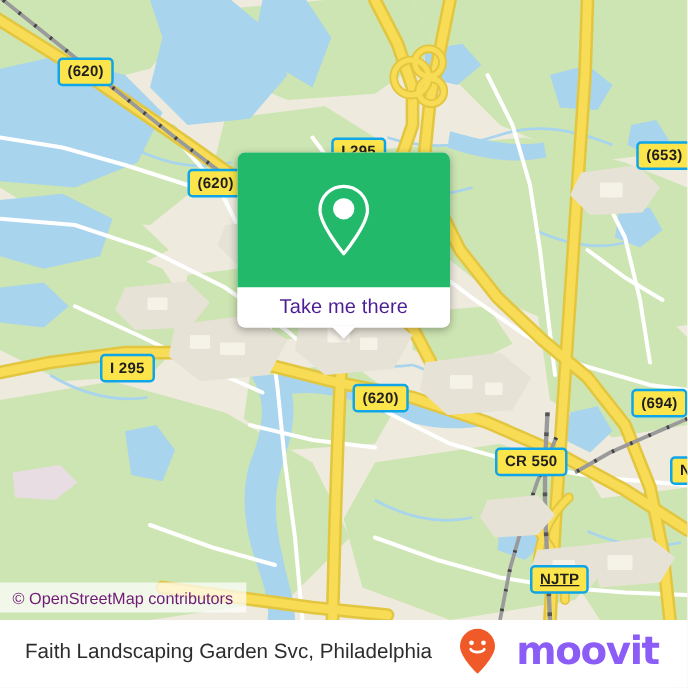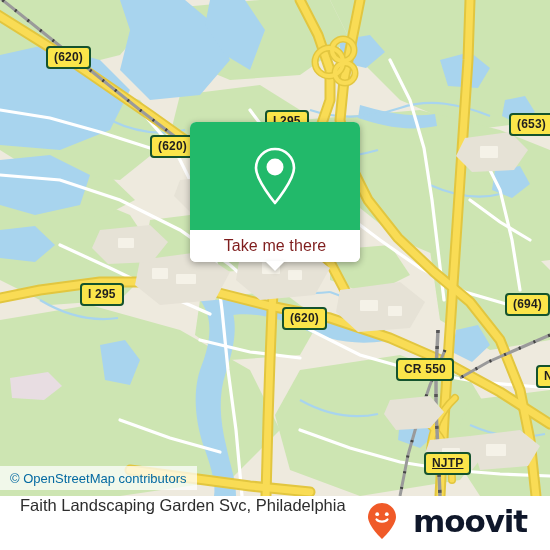--- a/index.html
+++ b/index.html
@@ -22,21 +22,21 @@
     width: 550px; height: 496px;
     overflow: hidden;
     background: #eeeade;
   }
   #map-svg { position: absolute; left: 0; top: 0; }
 
   
   .shield {
     position: absolute;
     background: #fbe54a;
-    border: 2px solid #14532d;
+    border: 2px solid #0ea5e9;
     border-radius: 4px;
     color: #1f1f1f;
     font-family: "Liberation Sans", sans-serif;
     font-size: 12px;
     font-weight: bold;
     line-height: 1;
     padding: 3px 6px 4px 6px;
     white-space: nowrap;
     box-sizing: border-box;
     letter-spacing: 0.2px;
@@ -64,21 +64,21 @@
   #card-white {
     background: #ffffff;
     border-radius: 0 0 6px 6px;
     height: 32px;
     display: flex;
     align-items: center;
     justify-content: center;
     position: relative;
   }
   #card-label {
-    color: #7f1d1d;
+    color: #4c1d95;
     font-size: 16px;
     font-family: "Liberation Sans", sans-serif;
     letter-spacing: 0.1px;
   }
   #card-tail {
     position: absolute;
     left: 50%;
     bottom: -9px;
     margin-left: -10px;
     width: 0; height: 0;
@@ -90,52 +90,53 @@
 
   
   #osm-attrib {
     position: absolute;
     left: 0; top: 466px;
     height: 24px;
     padding: 0 10px 0 10px;
     display: flex;
     align-items: center;
     background: rgba(255,255,255,0.72);
-    color: #0369a1;
+    color: #701a75;
     font-size: 13px;
     font-family: "Liberation Sans", sans-serif;
     z-index: 30;
     box-sizing: border-box;
   }
 
   
   #footer {
     position: absolute;
     left: 0; top: 496px;
     width: 541px; height: 54px;
     background: #ffffff;
     display: flex;
+    align-items: center;
     justify-content: space-between;
     box-sizing: border-box;
     padding: 0 14px 4px 20px;
     z-index: 50;
   }
   #footer-title {
     color: #2d2d2d;
     font-size: 16.5px;
     font-family: "Liberation Sans", sans-serif;
     white-space: nowrap;
   }
   #moovit-logo {
     display: flex;
     align-items: center;
     gap: 2px;
   }
   #moovit-wordmark {
-    color: #0f172a;
+    color: #8b5cf6;
     font-size: 31px;
     font-weight: bold;
     letter-spacing: -1.1px;
     font-family: "DejaVu Sans", sans-serif;
     line-height: 1;
     margin-left: 14px;
   }
 </style>
 </head>
 <body>
@@ -301,21 +302,21 @@
         <path d="M10,378 L48,372 L62,386 L44,400 L12,398 Z" fill="#ecdcea" opacity="0.85"></path>
 
       </g>
     </svg>
 
     <div class="shield" style="left:46px;  top:46px;">(620)</div>
     <div class="shield" style="left:150px; top:135px;">(620)</div>
     <div class="shield" style="left:265px; top:110px;">I 295</div>
     <div class="shield" style="left:509px; top:113px;">(653)</div>
     <div class="shield" style="left:80px;  top:283px;">I 295</div>
-    <div class="shield" style="left:505px; top:293px;">(694)</div>
+    <div class="shield" style="left:505px; top:311px;">(694)</div>
     <div class="shield" style="left:282px; top:307px;">(620)</div>
     <div class="shield" style="left:396px; top:358px;">CR 550</div>
     <div class="shield" style="left:424px; top:452px;text-decoration:underline;">NJTP</div>
     <div class="shield" style="left:536px; top:365px;">NJ</div>
 
     <div id="info-card">
       <div id="card-green">
         <svg width="52" height="64" viewBox="0 0 52 64">
           <path d="M26 5 C15.5 5 7 13.5 7 24 C7 36 26 59 26 59 C26 59 45 36 45 24 C45 13.5 36.5 5 26 5 Z" fill="none" stroke="#ffffff" stroke-width="2.6" stroke-linejoin="round"></path>
           <circle cx="26" cy="23" r="8.5" fill="#ffffff"></circle>

